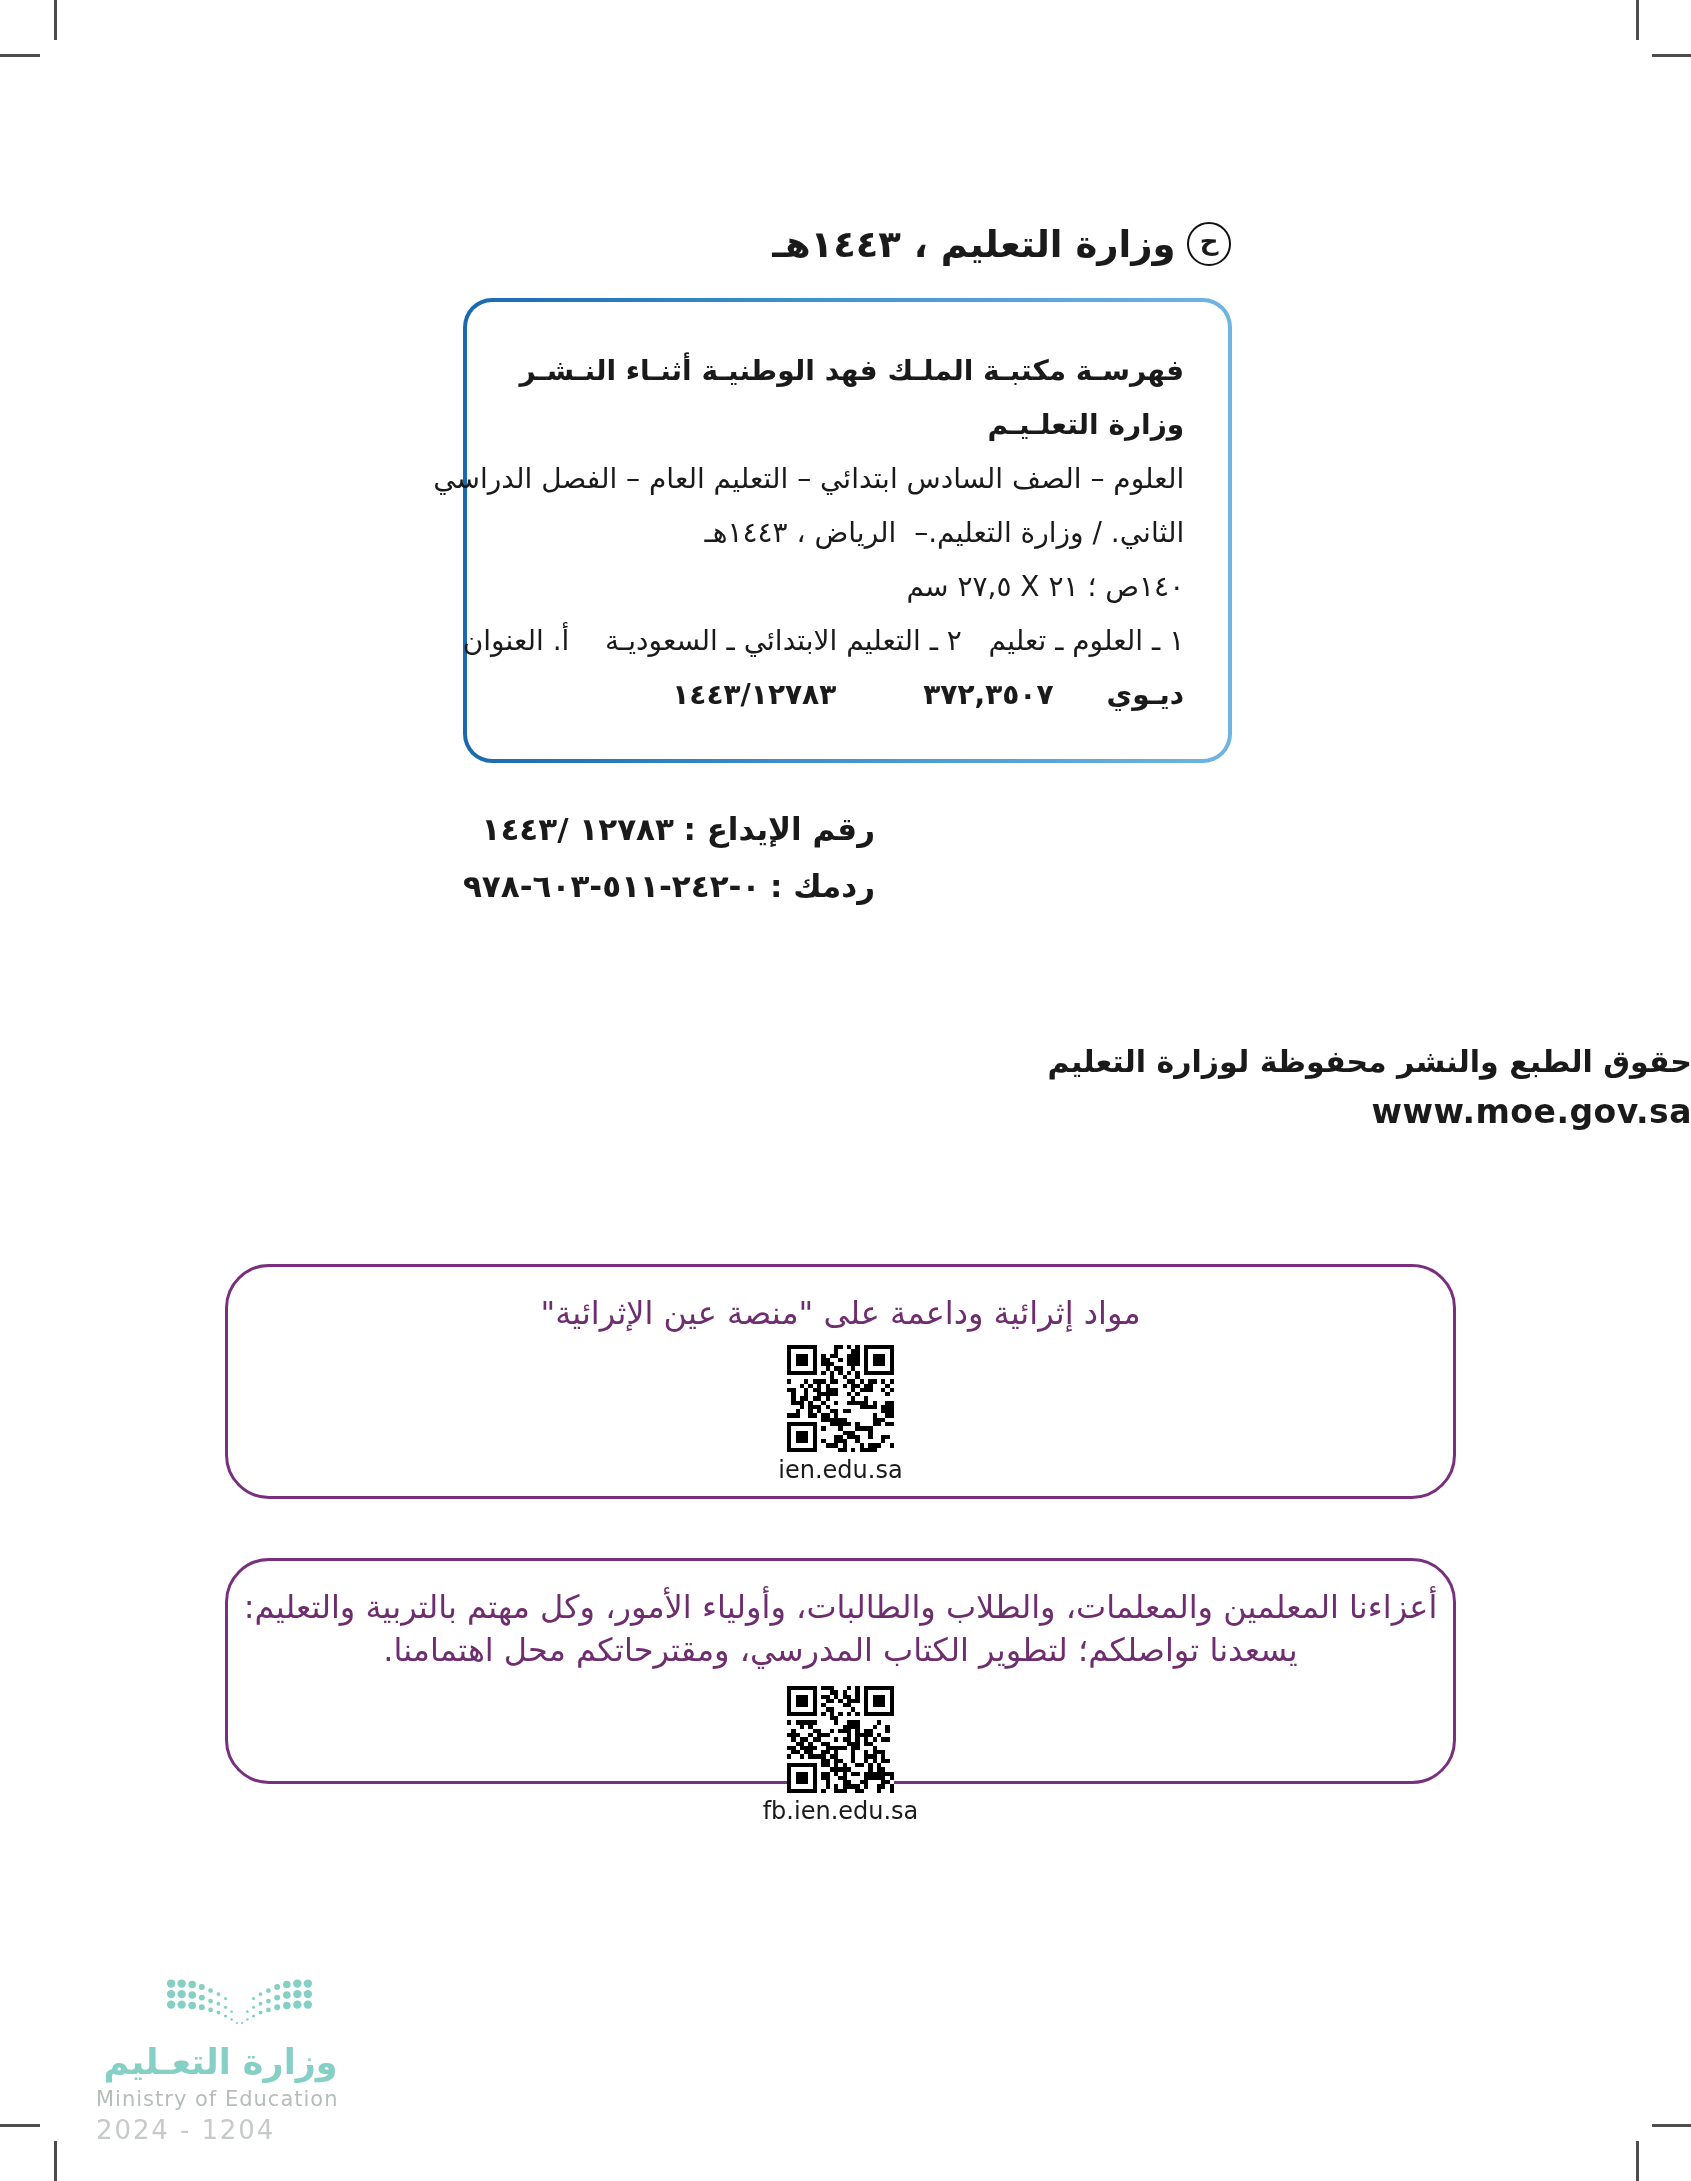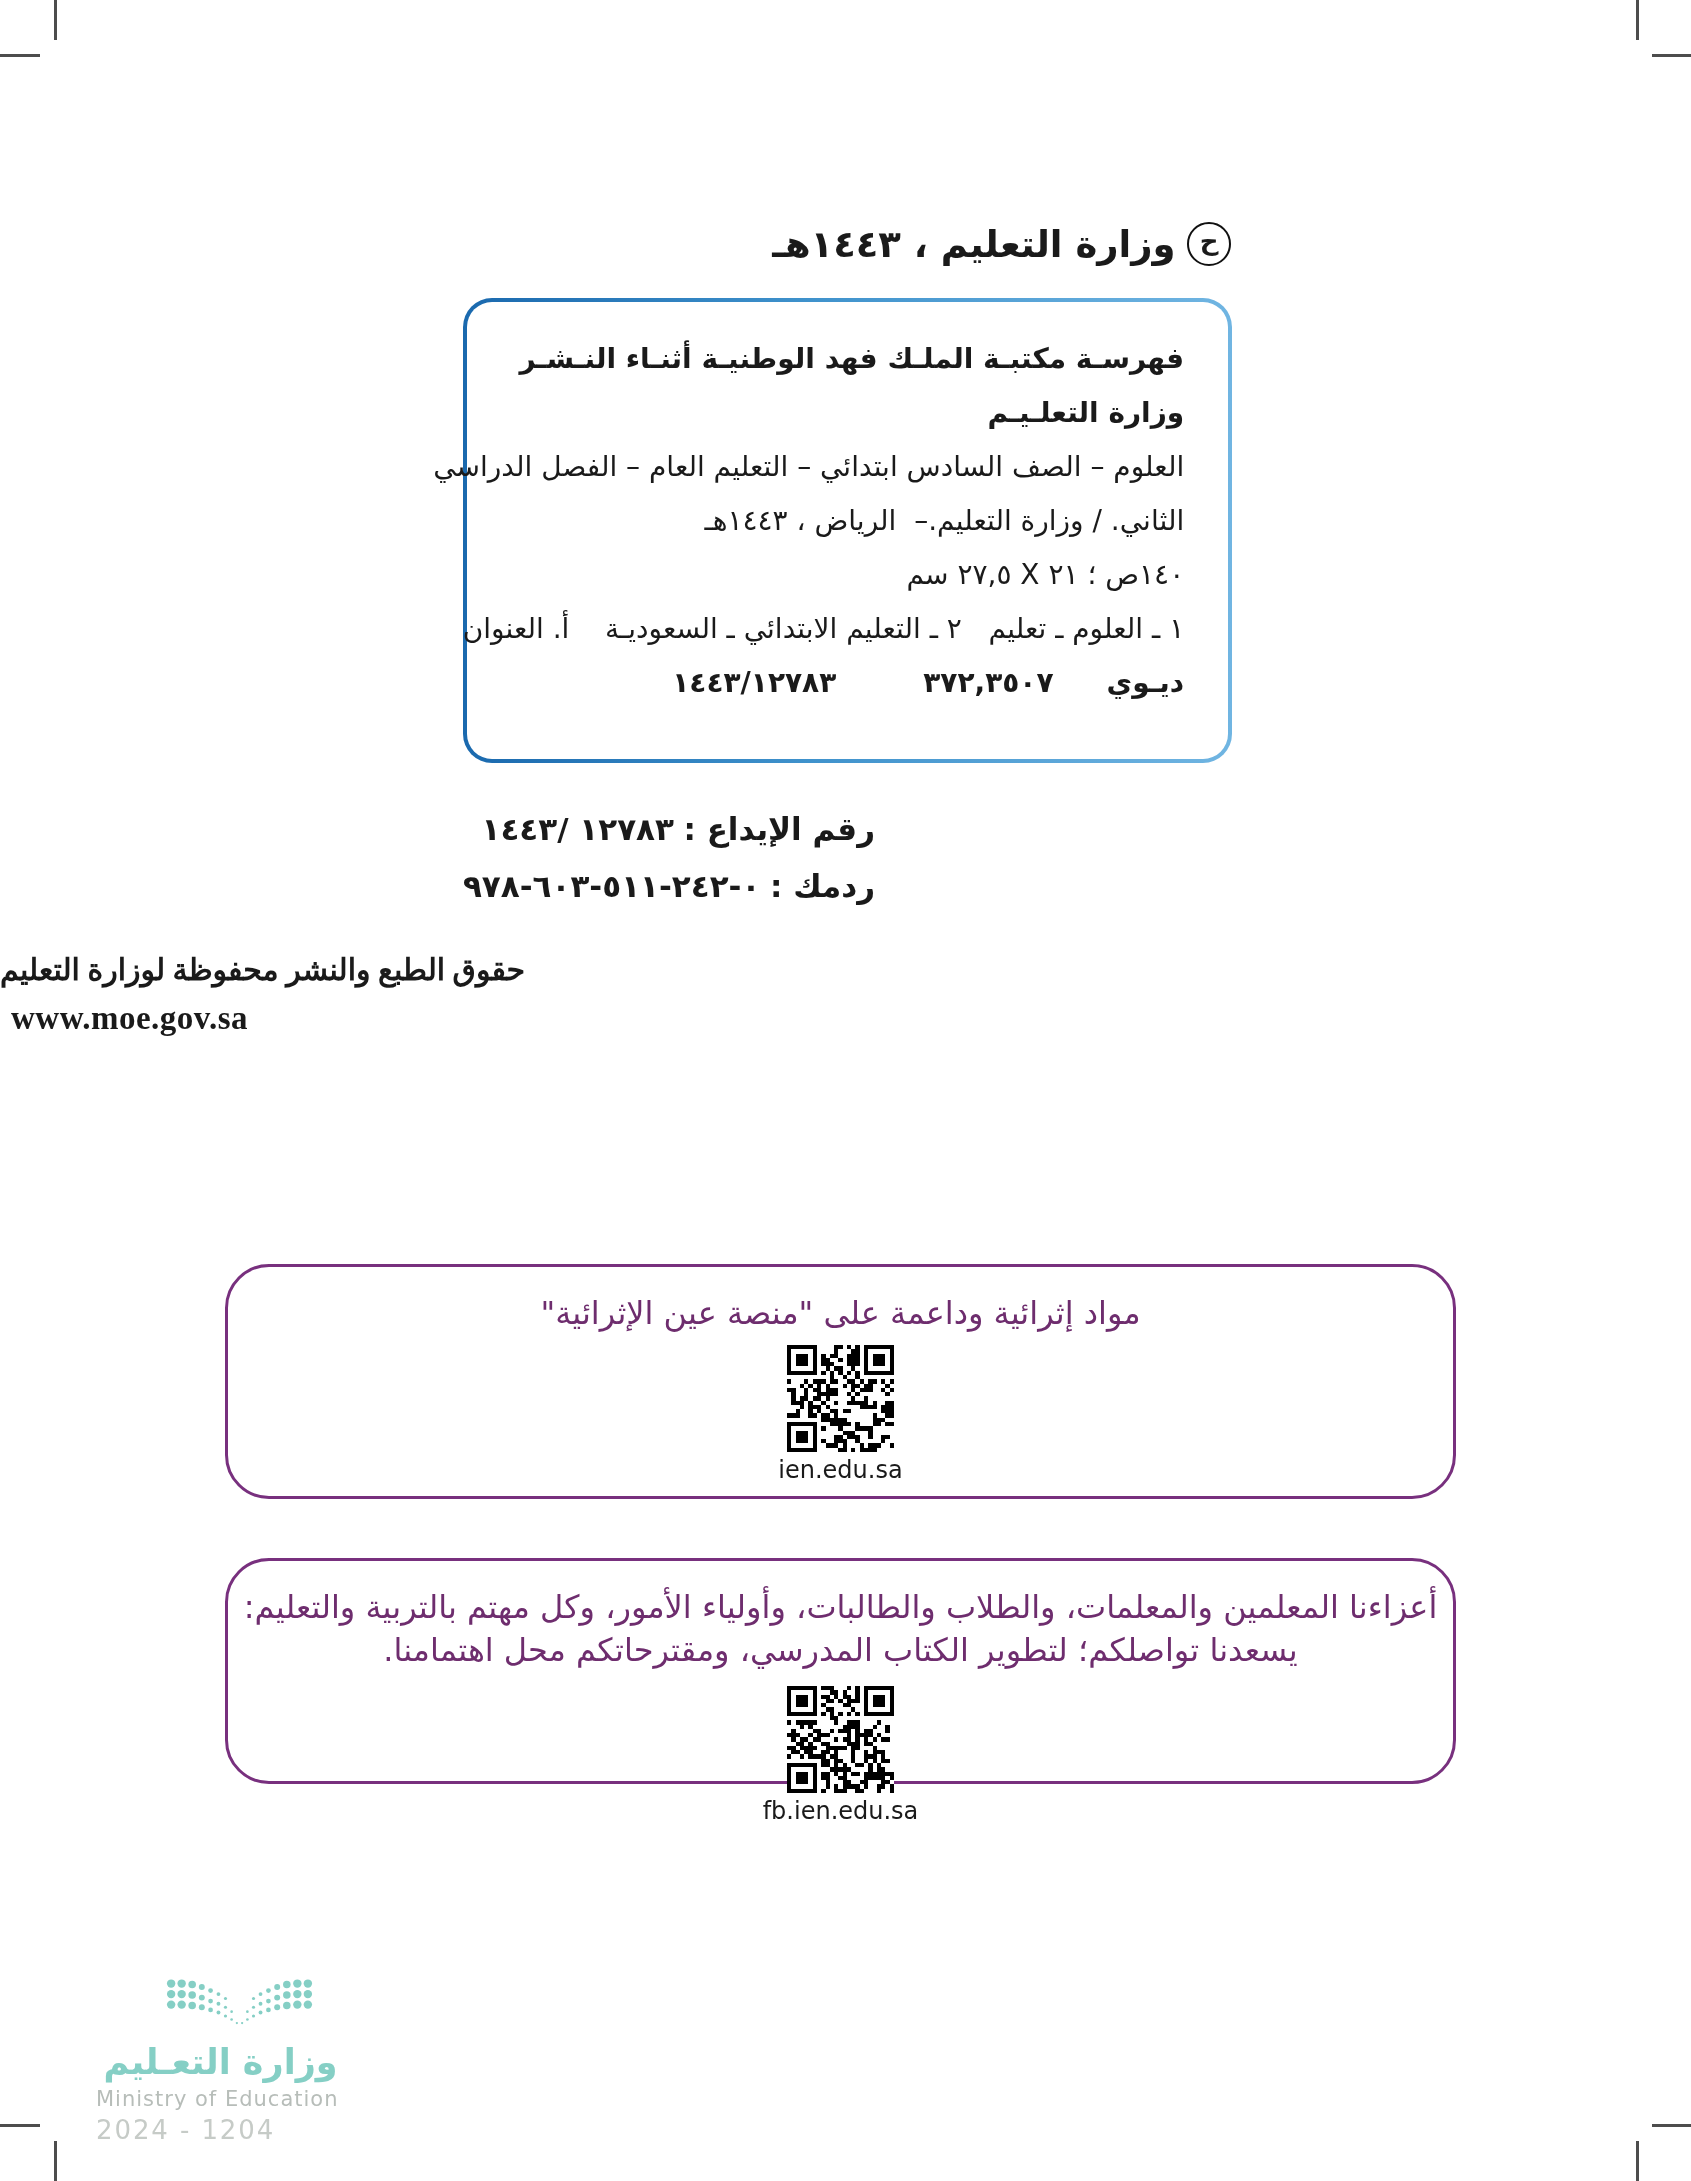--- a/index.html
+++ b/index.html
@@ -27,38 +27,38 @@
   }
   .c-text{font-size:37px;font-weight:bold;letter-spacing:0px;}
   
   .card-outer{
     position:absolute;left:463px;top:298px;width:769px;height:465px;
     background:linear-gradient(90deg,#1a69ae 0%,#3f92cc 45%,#70b5e2 100%);
     border-radius:29px;padding:3.8px;box-sizing:border-box;
   }
   .card-inner{
     width:100%;height:100%;background:#ffffff;border-radius:25px;
-    box-sizing:border-box;padding:30px 44px 0 34px;
+    box-sizing:border-box;padding:42px 44px 0 34px;
     direction:rtl;text-align:right;
   }
   .card-line{font-size:28px;line-height:54px;white-space:pre;}
   .card-line.b{font-weight:bold;}
   .ltr{direction:ltr;unicode-bidi:bidi-override;display:inline-block;}
   .dewey-row{display:flex;direction:rtl;align-items:baseline;font-weight:bold;font-size:28px;line-height:54px;}
   .dewey-row .num1{margin-right:53px;}
   .dewey-row .num2{margin-right:87px;}
   
   .deposit-block{
     position:absolute;top:801px;right:817px;
     direction:rtl;text-align:right;font-weight:bold;font-size:31px;line-height:57px;
     white-space:nowrap;
   }
   .deposit-block .row{display:flex;direction:rtl;gap:9.6px;align-items:baseline;}
   
-  .rights-block{position:absolute;left:0;right:0;top:952px;text-align:left;font-family:Liberation Serif, serif;}
+  .rights-block{position:absolute;left:0;right:0;top:1044px;text-align:right;}
   .rights-ar{font-size:30px;font-weight:bold;direction:rtl;}
   .rights-url{font-size:33px;font-weight:bold;margin-top:13.4px;letter-spacing:0.5px;margin-left:11px;}
   
   .pbox{
     position:absolute;left:225px;width:1231px;
     border:3.8px solid #78307e;border-radius:44px;background:#fff;
     box-sizing:border-box;text-align:center;
   }
   .pbox1{top:1264px;height:235px;}
   .pbox2{top:1558px;height:226px;}

